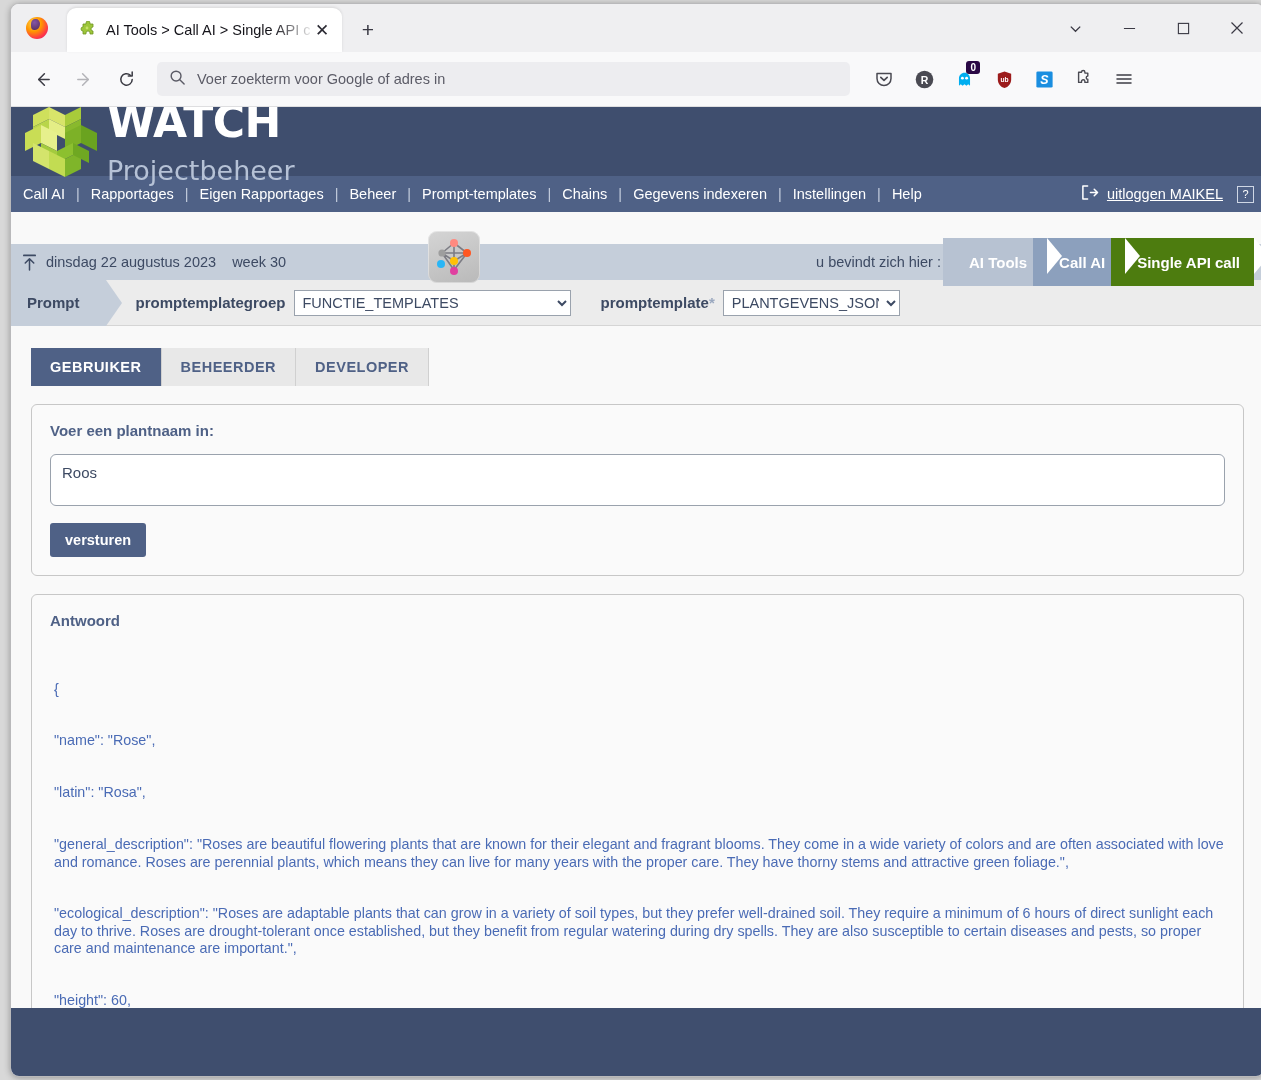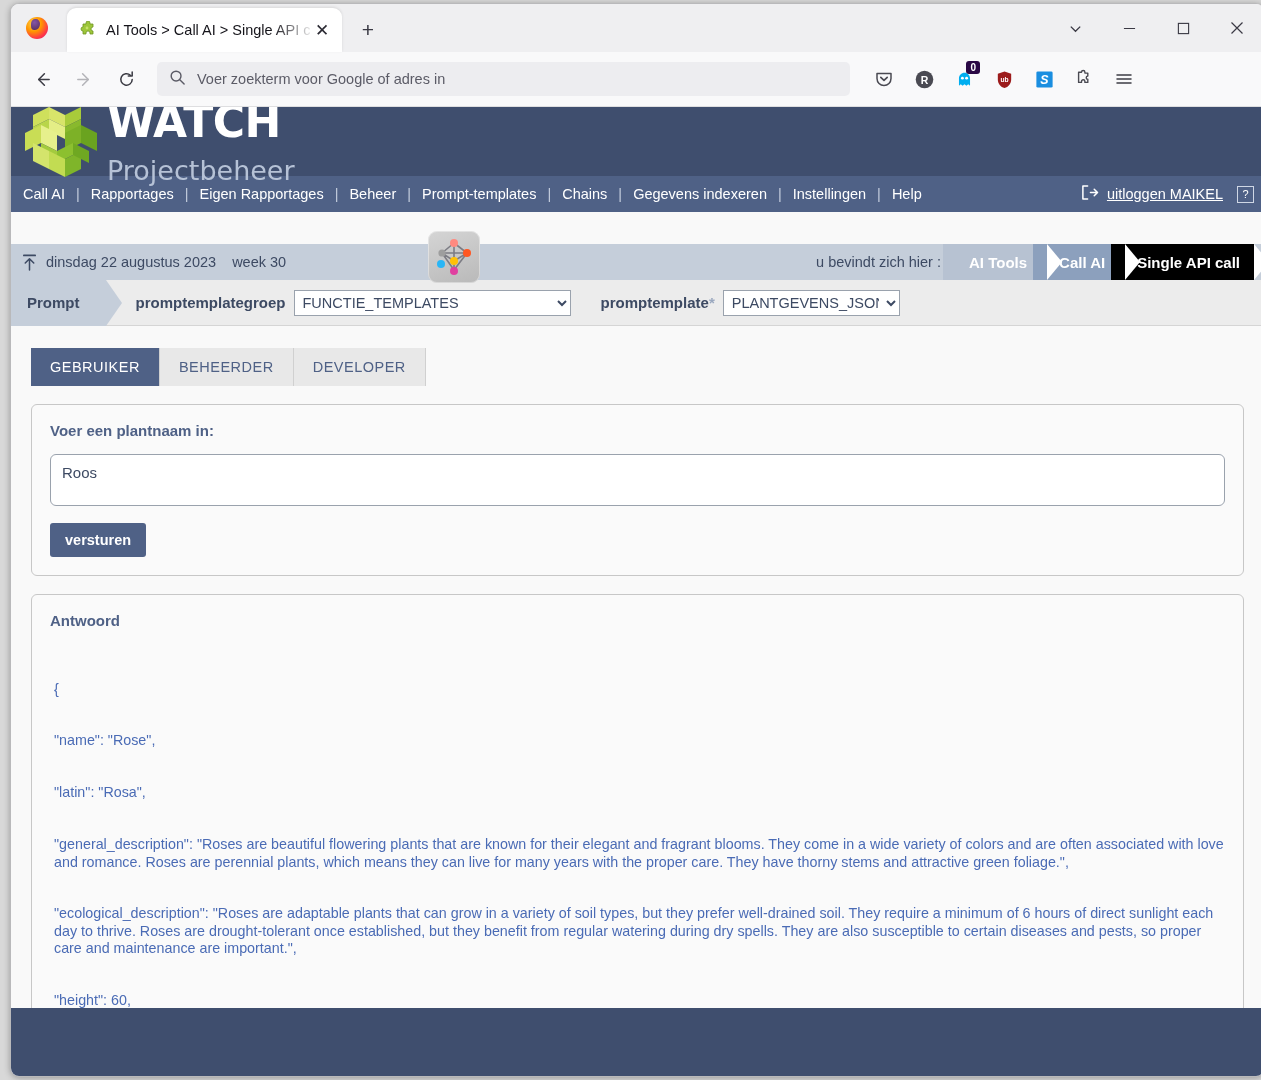--- a/index.html
+++ b/index.html
@@ -157,36 +157,36 @@
     border: 1px solid #cfd7e5; font-size: 11px;
     display: flex; align-items: center; justify-content: center;
   }
 
   .datebar {
     height: 36px; background: #c5ceda;
     display: flex; align-items: center;
     padding: 5px 10px; color: #3d4a63; font-size: 14.5px; margin-top: 32px;
   }
   .datebar .wk { margin-left: 16px; }
-  .datebar .right { margin-left: auto; display: flex; align-items: stretch; height: 36px; }
+  .datebar .right { margin-left: auto; display: flex; align-items: stretch; height: 48px; }
   .dblabel { display: flex; align-items: center; padding-right: 16px; color: #3d4a63; font-size: 14.5px; }
   .chev {
     display: flex; align-items: center; padding: 0 20px 0 26px;
     font-size: 15px; color: #ffffff; position: relative; margin-left: -14px; font-weight: bold;
   }
   .chev:before, .chev:after {
     content: ""; position: absolute; left: 100%; top: 0;
     border-top: 18px solid transparent; border-bottom: 18px solid transparent;
   }
   .chev:before { border-left: 15px solid #fff; left: calc(100% + 0px); z-index: 1; }
   .c1 { background: #b7c2d2; }
   .c1:after { border-left: 15px solid #b7c2d2; }
   .c2 { background: #8ca0bd; }
   .c2:after { border-left: 15px solid #8ca0bd; }
-  .c3 { background: #000000; padding-right: 14px; }
+  .c3 { background: #4d7c0f; padding-right: 14px; }
   .c3:after { display: none; }
 
   .promptbar {
     height: 46px; background: #ececec;
     display: flex; align-items: center;
     border-bottom: 1px solid #d5d5d5;
   }
   .prompt-tag {
     background: #c5ceda; color: #3d4a63;
     font-weight: bold; font-size: 15px;
@@ -207,21 +207,21 @@
     border: 1px solid #9aa2ad; background: #fff;
     height: 26px; padding: 0 4px;
   }
   .sel-wide { width: 277px; }
   .sel-narrow { width: 177px; }
 
   .content { padding: 22px 20px 0 20px; }
 
   .tabs { display: flex; }
   .tabs .t {
-    font-size: 14.5px; font-weight: normal; letter-spacing: .5px;
+    font-size: 14.5px; font-weight: bold; letter-spacing: .5px;
     padding: 11px 19px; color: #4f6186; background: #e8e8e8;
     border-right: 1px solid #d0d0d0;
   }
   .tabs .t.active { background: #4f6186; color: #ffffff; }
 
   .panel {
     border: 1px solid #c7c7c7; border-radius: 6px;
     background: #fafafa; margin-top: 18px; padding: 17px 18px 18px 18px;
   }
   .panel-title { font-size: 15px; font-weight: bold; color: #4f6186; }

